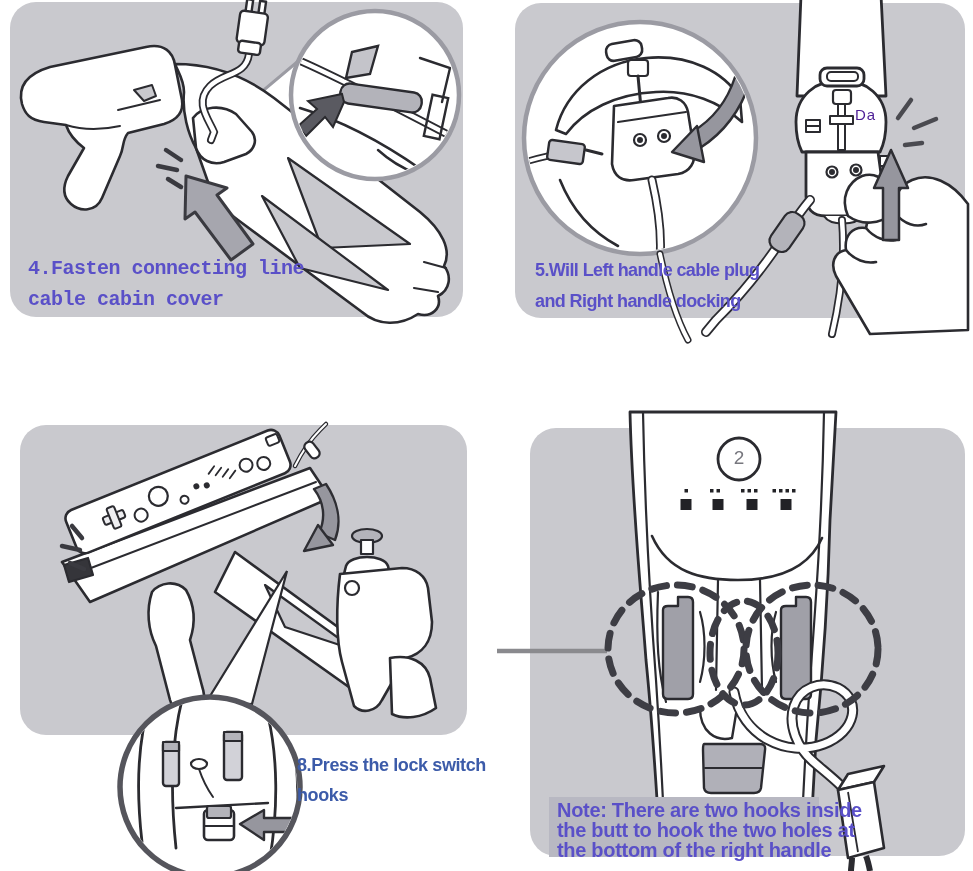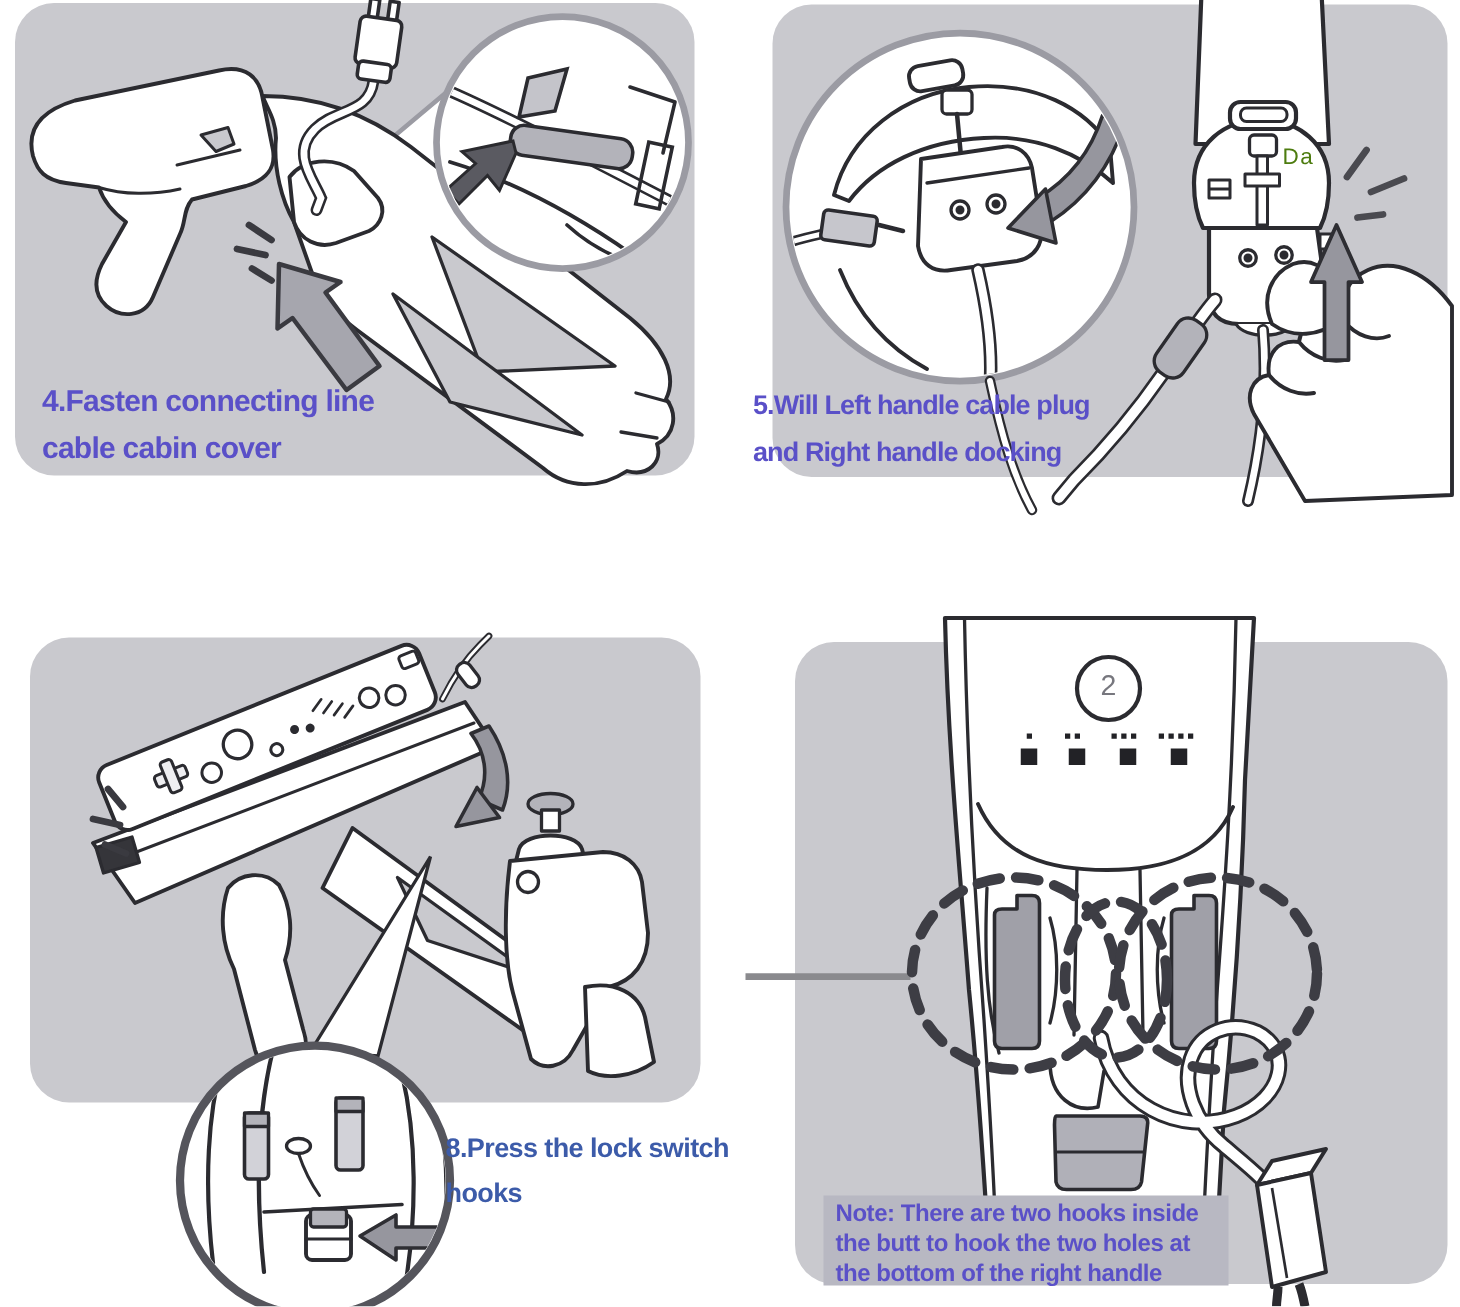--- a/index.html
+++ b/index.html
@@ -1,25 +1,25 @@
 <!DOCTYPE html>
 <html><head>
 <meta charset="utf-8">
 <style>
   html,body{margin:0;padding:0;background:#ffffff;width:973px;height:871px;overflow:hidden;}
   #stage{position:relative;width:973px;height:871px;background:#ffffff;font-family:"Liberation Sans","DejaVu Sans",sans-serif;}
   #art{position:absolute;left:0;top:0;}
   .caption{position:absolute;font-weight:bold;white-space:nowrap;}
   .cap-purple{color:#5a50c8;}
   .cap-blue{color:#3c5ba9;}
-  #cap4{left:28px;top:253px;font-size:20px;line-height:31px;letter-spacing:-0.5px;}
-  #cap5{left:502px;top:255px;font-size:18px;line-height:31px;letter-spacing:-0.6px;}
+  #cap4{left:28px;top:253px;font-size:20px;line-height:31px;letter-spacing:-0.5px;font-family:Liberation Mono, monospace;}
+  #cap5{left:535px;top:255px;font-size:18px;line-height:31px;letter-spacing:-0.6px;}
   #cap6{left:297px;top:750px;font-size:18px;line-height:30px;letter-spacing:-0.4px;}
-  #note{left:557px;top:800px;font-size:16px;line-height:20px;letter-spacing:-0.3px;}
-  #label-da{position:absolute;left:855px;top:96px;font-size:15px;color:#4d7c0f;letter-spacing:1px;}
+  #note{left:557px;top:800px;font-size:20px;line-height:20px;letter-spacing:-0.3px;}
+  #label-da{position:absolute;left:855px;top:106px;font-size:15px;color:#4c1d95;letter-spacing:1px;}
   #label-2{position:absolute;left:723px;top:447px;width:32px;text-align:center;font-size:19px;color:#77777e;}
 </style>
 </head>
 <body>
 
 <div id="stage">
 
 <svg id="art" width="973" height="871" viewBox="0 0 973 871">
   <defs>
     <clipPath id="clipMag1">

